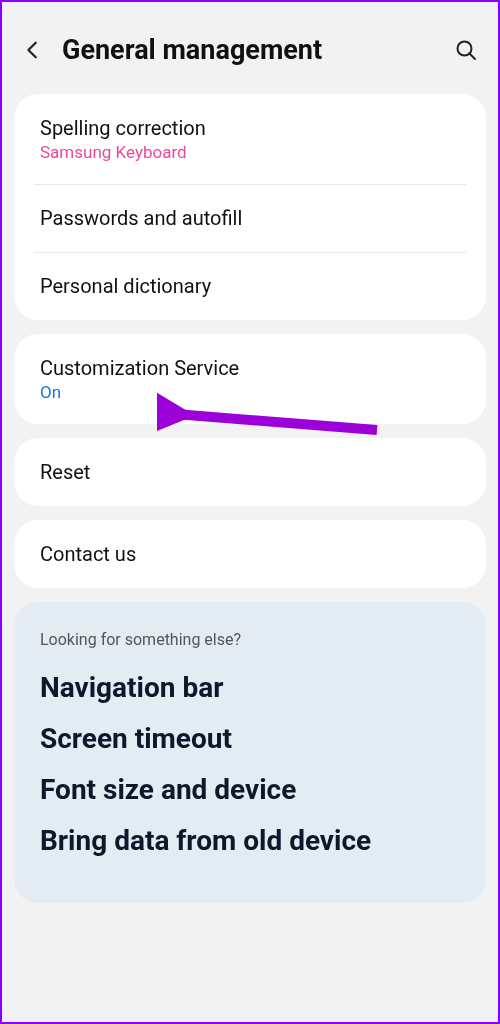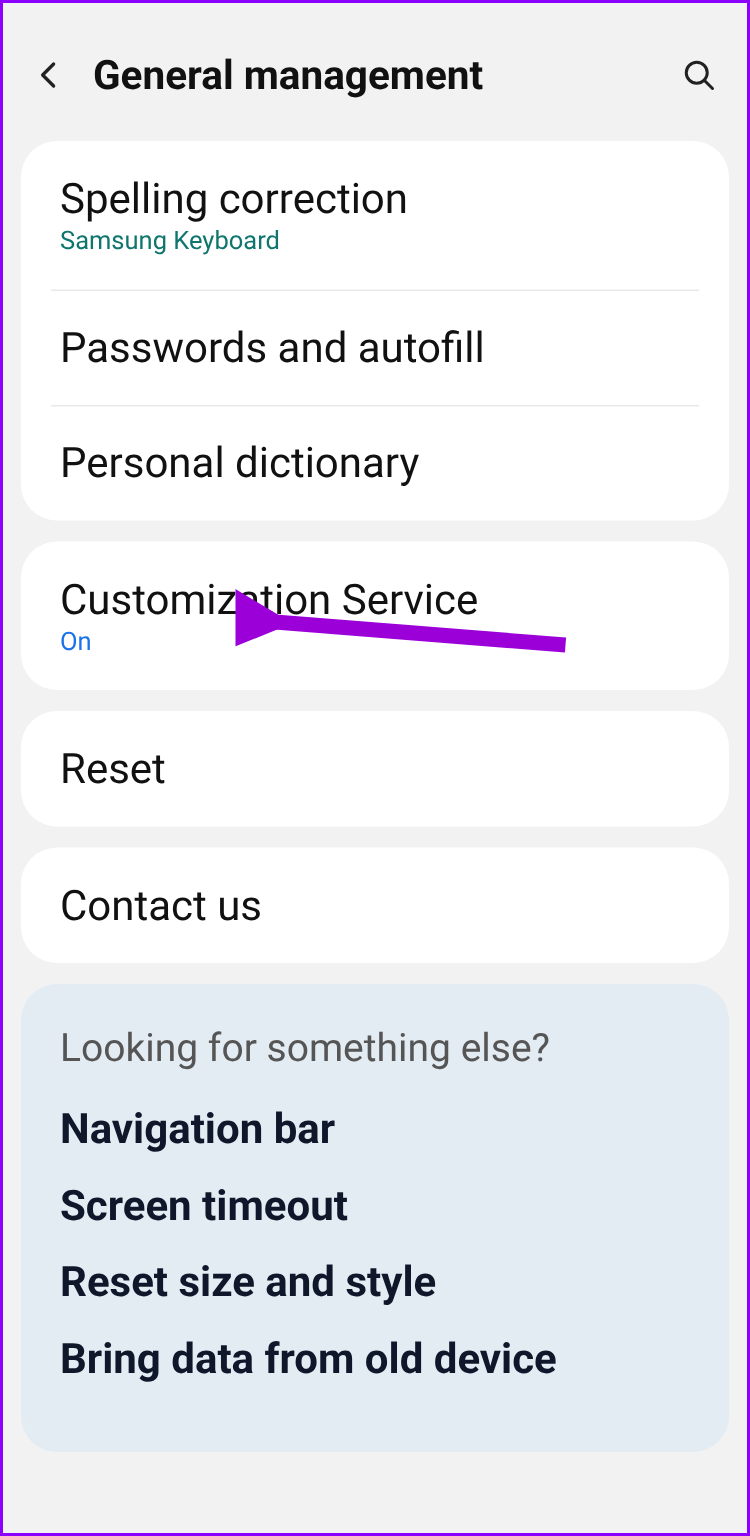--- a/index.html
+++ b/index.html
@@ -49,39 +49,39 @@
   .item + .item::before {
     content: "";
     position: absolute;
     top: 0;
     left: 20px;
     right: 20px;
     height: 1px;
     background: #e8e8e8;
   }
   .item-title {
-    font-size: 28px;
+    font-size: 20px;
     color: #111;
     font-weight: 400;
   }
   .item-sub {
     font-size: 17px;
-    color: #0f766e;
+    color: #ec4899;
     margin-top: 2px;
   }
   .item-sub.on {
     color: #1a73e8;
   }
   .suggestion-card {
     background: #e3ecf3;
     border-radius: 24px;
     padding: 28px 26px 30px 26px;
   }
   .suggestion-title {
-    font-size: 26px;
+    font-size: 16px;
     color: #555;
     margin-bottom: 22px;
   }
   .suggestion-link {
     display: block;
     font-size: 28px;
     font-weight: 700;
     color: #0f172a;
     margin-bottom: 18px;
     cursor: pointer;
@@ -143,21 +143,21 @@
   <div class="card">
     <div class="item">
       <div class="item-title">Contact us</div>
     </div>
   </div>
 
   <div class="suggestion-card">
     <div class="suggestion-title">Looking for something else?</div>
     <a class="suggestion-link">Navigation bar</a>
     <a class="suggestion-link">Screen timeout</a>
-    <a class="suggestion-link">Reset size and style</a>
+    <a class="suggestion-link">Font size and device</a>
     <a class="suggestion-link">Bring data from old device</a>
   </div>
 
 </div>
 
 <div class="arrow-annotation">
   <svg width="230" height="50" viewBox="0 0 230 50">
     <defs>
       <marker id="ah" markerWidth="12" markerHeight="12" refX="2" refY="6" orient="auto">
         <path d="M12,0 L0,6 L12,12 L8,6 Z" fill="#9b00d9"></path>

